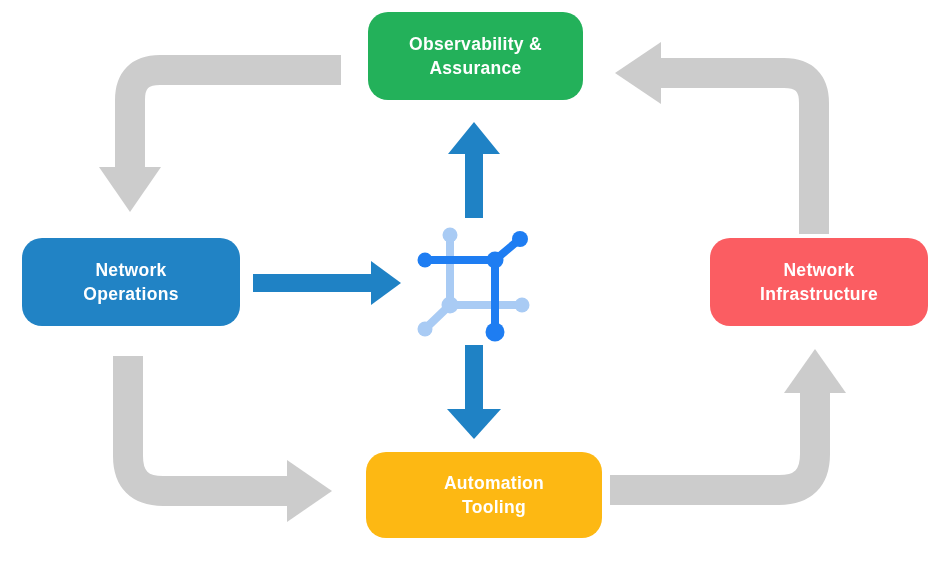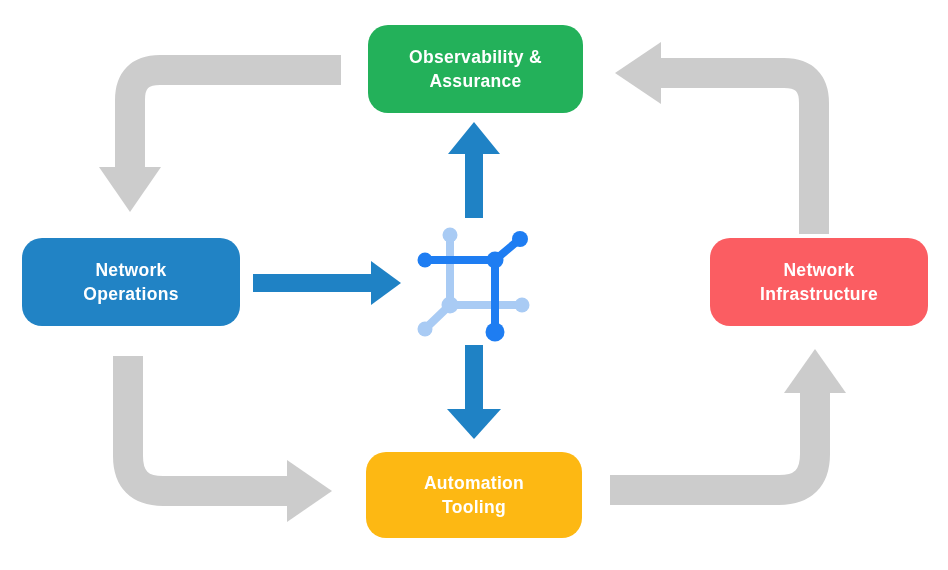--- a/index.html
+++ b/index.html
@@ -31,24 +31,24 @@
     text-align: center;
   }
   .node-label {
     color: #ffffff;
     font-size: 17.5px;
     font-weight: 600;
     letter-spacing: 0.3px;
     line-height: 1.4;
     white-space: pre-line;
   }
-  .node-green  { left: 368px; top: 25px;  width: 215px; height: 88px; background: #23B15A; }
+  .node-green  { left: 368px; top: 12px;  width: 215px; height: 88px; background: #23B15A; }
   .node-blue   { left: 22px;  top: 238px; width: 218px; height: 88px; background: #2183C5; }
   .node-red    { left: 710px; top: 238px; width: 218px; height: 88px; background: #FB5D62; }
-  .node-yellow { left: 366px; top: 452px; width: 216px; height: 86px; background: #FDB813; }
+  .node-yellow { left: 366px; top: 452px; width: 216px; height: 86px; background: #FDB813; padding-left: 20px; }
 </style>
 </head>
 <body>
 
 <div class="canvas">
 
   <svg class="arrow-layer" viewBox="0 0 948 570">
 
     <g>
       <path d="M 341 70 L 160 70 Q 130 70 130 100 L 130 169" fill="none" stroke="#CCCCCC" stroke-width="30"></path>

